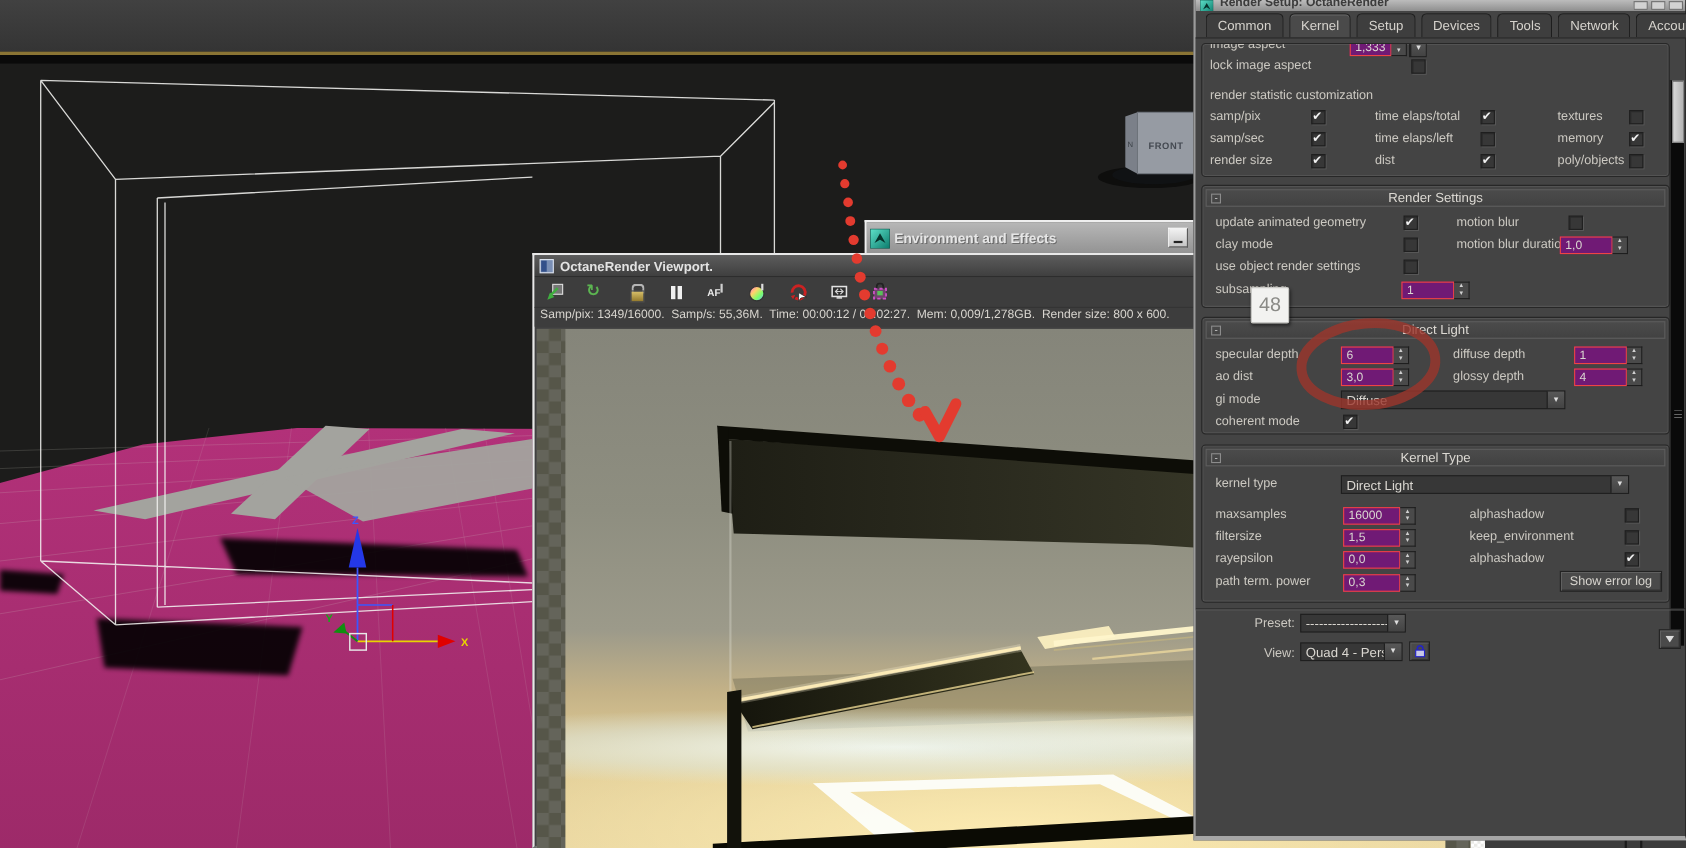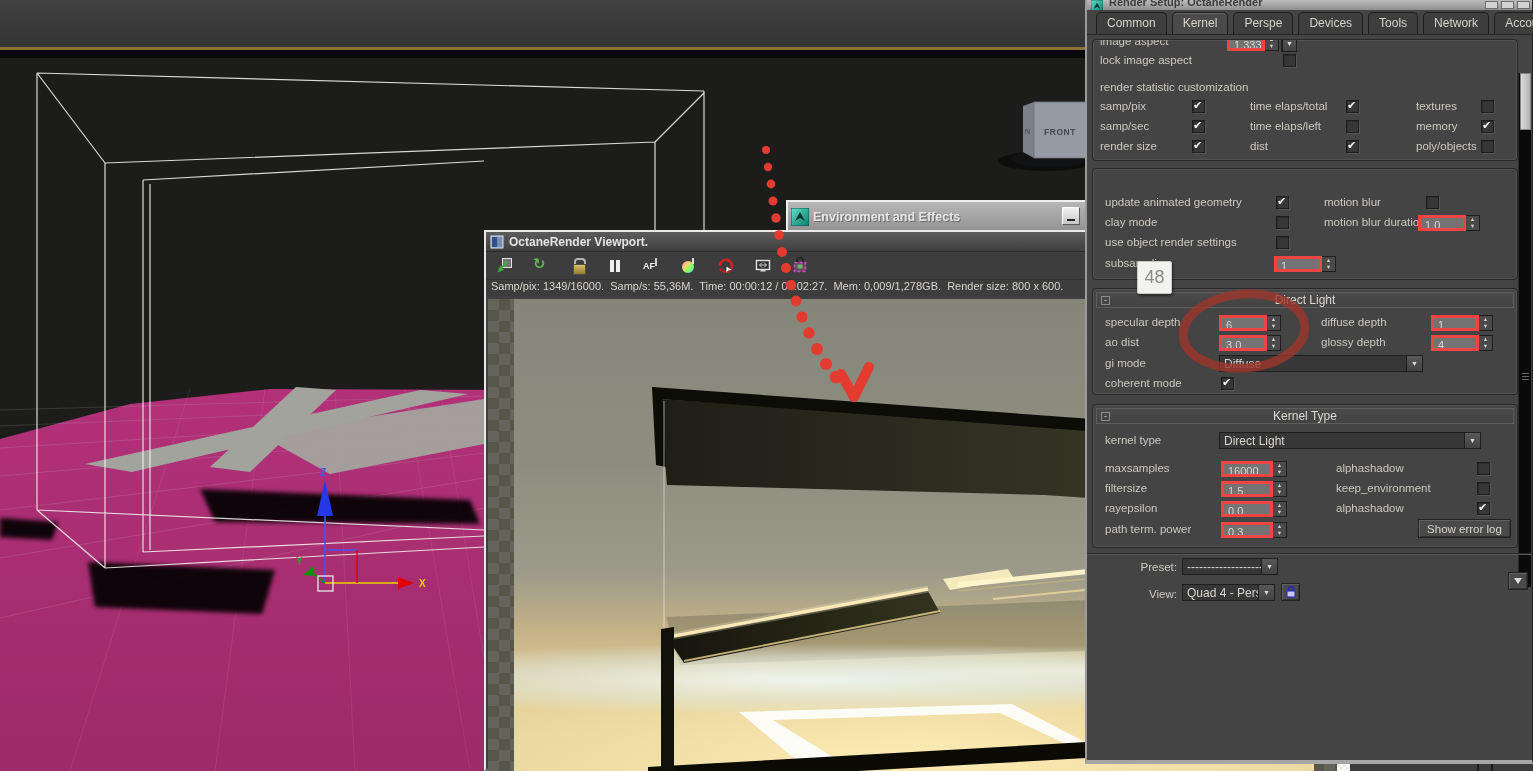--- a/index.html
+++ b/index.html
@@ -61,21 +61,21 @@
     background:linear-gradient(#4b4b4b,#424242);display:flex;align-items:center;justify-content:center;
     color:#dcd9d3;font-size:12px}
   .rminus{position:absolute;left:4px;top:3px;width:9px;height:9px;border:1px solid #8c8c8c;color:#cfcfcf;
     font-size:9px;line-height:7px;text-align:center}
   .rminus::after{content:"-"}
   .lbl{position:absolute;font-size:11.5px;color:#ccc9c2;white-space:nowrap}
   .cb{position:absolute;width:13px;height:13px;background:#373737;border:1px solid #1e1e1e;
     box-shadow:inset 1px 1px 0 #2b2b2b,1px 1px 0 #575757}
   .cb[data-checked="true"]::after{content:"✔";position:absolute;left:0;top:-2px;font-size:11px;color:#f2f2f2}
   .spin{position:absolute;height:16px;display:flex}
-  .spin .sval{flex:1;background:#737373;border:3px solid #ef4444;color:#dad7d1;font-size:11px;
+  .spin .sval{flex:1;background:#701a75;border:1px solid #ef4444;color:#dad7d1;font-size:11px;
     padding:1px 0 0 4px;overflow:hidden}
   .sarr{width:14px;display:flex;flex-direction:column;background:#4a4a4a;border:1px solid #1e1e1e;border-left:none}
   .sarr i{flex:1;font-style:normal;font-size:5.5px;line-height:6px;color:#d0d0d0;text-align:center}
   .sarr i.up::after{content:"▲"}
   .sarr i.dn::after{content:"▼"}
   .dd{position:absolute;height:17px;display:flex;background:#373737;border:1px solid #1e1e1e}
   .dd .dtext{flex:1;color:#dad7d1;font-size:12px;padding:1px 0 0 4px;white-space:nowrap;overflow:hidden}
   .dd .dbtn{width:16px;background:linear-gradient(#585858,#434343);border-left:1px solid #1e1e1e;
     display:flex;align-items:center;justify-content:center}
   .dd .dbtn::after{content:"▼";font-size:7px;color:#ddd}
@@ -318,21 +318,21 @@
       <path d="M4 13 L9 4 L14 13 L9 10 Z" fill="#06332c"></path>
     </svg>
     <span class="ttext">Render Setup: OctaneRender</span>
     <span class="winbtn" style="right:34px"></span>
     <span class="winbtn" style="right:18px"></span>
     <span class="winbtn" style="right:2px"></span>
   </div>
   <div id="tabs">
     <div class="tab">Common</div>
     <div class="tab active">Kernel</div>
-    <div class="tab">Perspe</div>
+    <div class="tab">Setup</div>
     <div class="tab">Devices</div>
     <div class="tab">Tools</div>
     <div class="tab">Network</div>
     <div class="tab">Account</div>
   </div>
   <div id="dcontent">
 
     <div class="rollout" style="top:4px;height:122px">
       <span class="lbl" style="left:7px;top:-5px">image aspect</span>
       <span class="spin" style="left:134px;top:-5px;width:52px">
@@ -362,20 +362,24 @@
       <span class="cb" style="left:388px;top:80px" data-checked="true"></span>
       <span class="lbl" style="left:7px;top:100px">render size</span>
       <span class="cb" style="left:99px;top:100px" data-checked="true"></span>
       <span class="lbl" style="left:157px;top:100px">dist</span>
       <span class="cb" style="left:253px;top:100px" data-checked="true"></span>
       <span class="lbl" style="left:323px;top:100px">poly/objects</span>
       <span class="cb" style="left:388px;top:100px" data-checked="false"></span>
     </div>
 
     <div class="rollout" style="top:133px;height:112px">
+      <div class="rhead">
+        <span class="rminus"></span>
+        <span>Render Settings</span>
+      </div>
       <span class="lbl" style="left:12px;top:27px">update animated geometry</span>
       <span class="cb" style="left:183px;top:27px" data-checked="true"></span>
       <span class="lbl" style="left:231px;top:27px">motion blur</span>
       <span class="cb" style="left:333px;top:27px" data-checked="false"></span>
       <span class="lbl" style="left:12px;top:47px">clay mode</span>
       <span class="cb" style="left:183px;top:47px" data-checked="false"></span>
       <span class="lbl" style="left:231px;top:47px">motion blur duration</span>
       <span class="spin" style="left:325px;top:46px;width:62px">
         <span class="sval">1,0</span>
         <span class="sarr">

